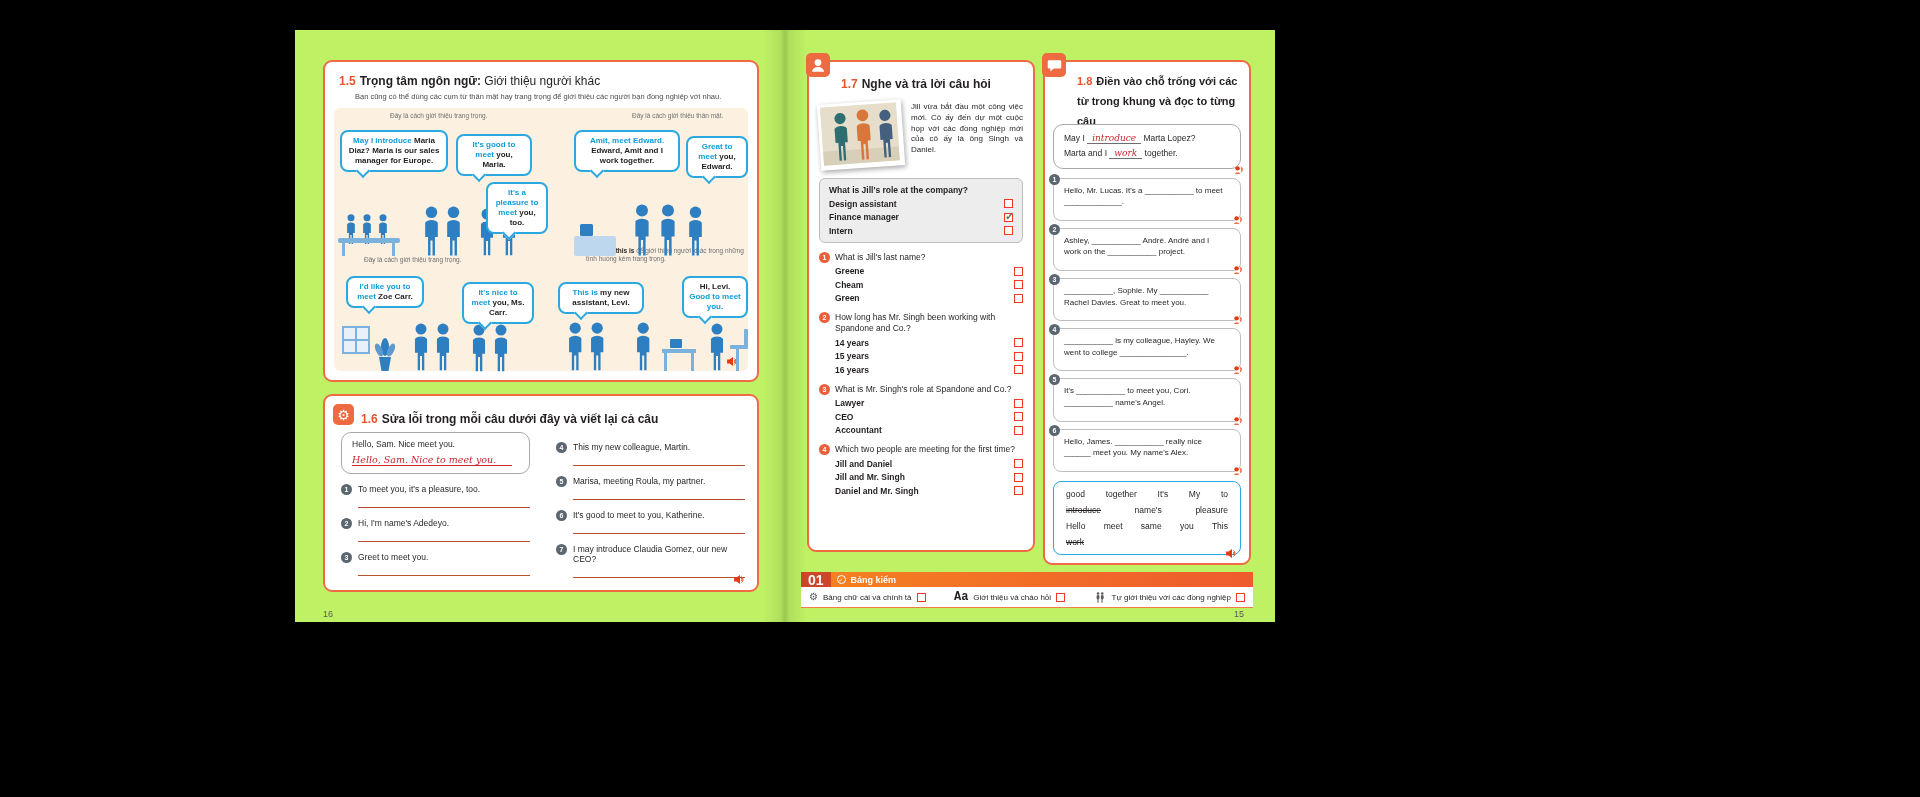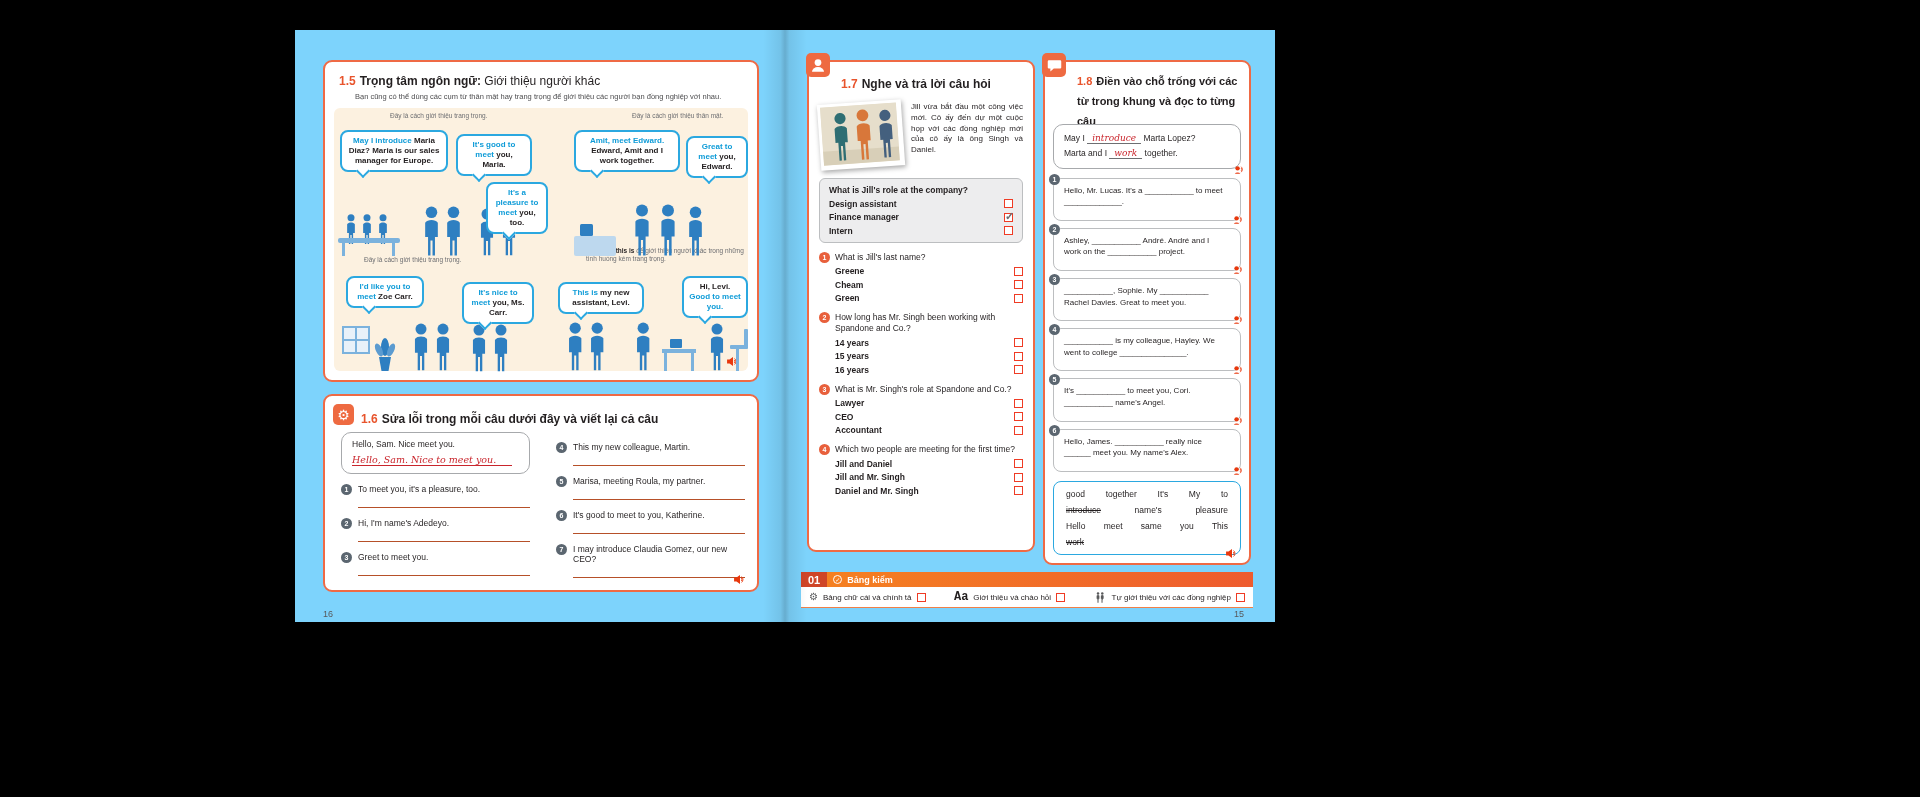--- a/index.html
+++ b/index.html
@@ -1,20 +1,20 @@
 <!DOCTYPE html>
 <html><head>
 <meta charset="utf-8">
 <style>
   * { box-sizing: border-box; margin: 0; padding: 0; }
   html,body { background:#000; }
   .stage { position:relative; width:1920px; height:797px; background:#000; overflow:hidden;
            font-family:"Liberation Sans", sans-serif; color:#231f20; }
   .book { position:absolute; left:295px; top:30px; width:980px; height:592px;
-          background:#7dd3fc; box-shadow:0 0 30px rgba(0,0,0,.7); }
+          background:#bef264; box-shadow:0 0 30px rgba(0,0,0,.7); }
   .spine { position:absolute; left:468px; top:0; bottom:0; width:44px; pointer-events:none;
            background:linear-gradient(90deg, rgba(0,0,0,0) 0%, rgba(0,0,0,.08) 40%, rgba(0,0,0,.18) 50%, rgba(0,0,0,.08) 60%, rgba(0,0,0,0) 100%); }
   .page { position:absolute; top:0; bottom:0; width:490px; }
   .page.left { left:0; } .page.right { left:490px; }
   .pnum { position:absolute; font-size:9px; color:#58595b; bottom:3px; }
   .pnum.pl { left:28px; } .pnum.pr { right:31px; }
 
   .box { position:absolute; background:#fff; border:2px solid #ef6a45; border-radius:9px; }
   .box15 { left:28px; top:30px; width:436px; height:322px; }
   .box16 { left:28px; top:364px; width:436px; height:198px; }
@@ -114,21 +114,21 @@
   .fill-item .ncirc { position:absolute; left:-5px; top:-5px; }
   .read-ico { position:absolute; right:-4px; bottom:-5px; display:inline-flex; }
   .ex18 .read-ico { right:-5px; bottom:-7px; }
   .word-bank { margin-top:9px; border:1.6px solid #2ba8e0; border-radius:8px; padding:7px 12px;
                display:flex; flex-wrap:wrap; column-gap:16px; row-gap:6px; justify-content:space-between; background:#fff; }
   .wb-word { font-size:8.5px; color:#231f20; }
   .struck { text-decoration:line-through; }
 
   .check { position:absolute; left:16px; right:22px; top:542px; }
   .check-head { display:flex; align-items:center; height:15px; background:linear-gradient(90deg,#f58220,#ee5b2e); }
-  .check-badge { background:#cf4527; color:#fff; font-size:11px; font-weight:bold; padding:0 7px;
+  .check-badge { background:#cf4527; color:#fff; font-size:14px; font-weight:bold; padding:0 7px;
                  align-self:stretch; display:flex; align-items:center; }
   .check-circle { width:9px; height:9px; border:1px solid #fff; border-radius:50%; color:#fff; font-size:6px;
                   display:flex; align-items:center; justify-content:center; margin-left:6px; }
   .check-title { color:#fff; font-weight:bold; font-size:9px; margin-left:5px; }
   .check-items { display:flex; align-items:center; justify-content:space-between; background:#fff;
                  border-bottom:1.5px solid #f08048; padding:4px 8px; }
   .cl-item { display:flex; align-items:center; gap:5px; }
   .cl-label { font-size:8px; color:#231f20; }
   .cl-ico { display:flex; align-items:center; }
   .gear-glyph { font-size:10px; color:#58595b; line-height:1; }

